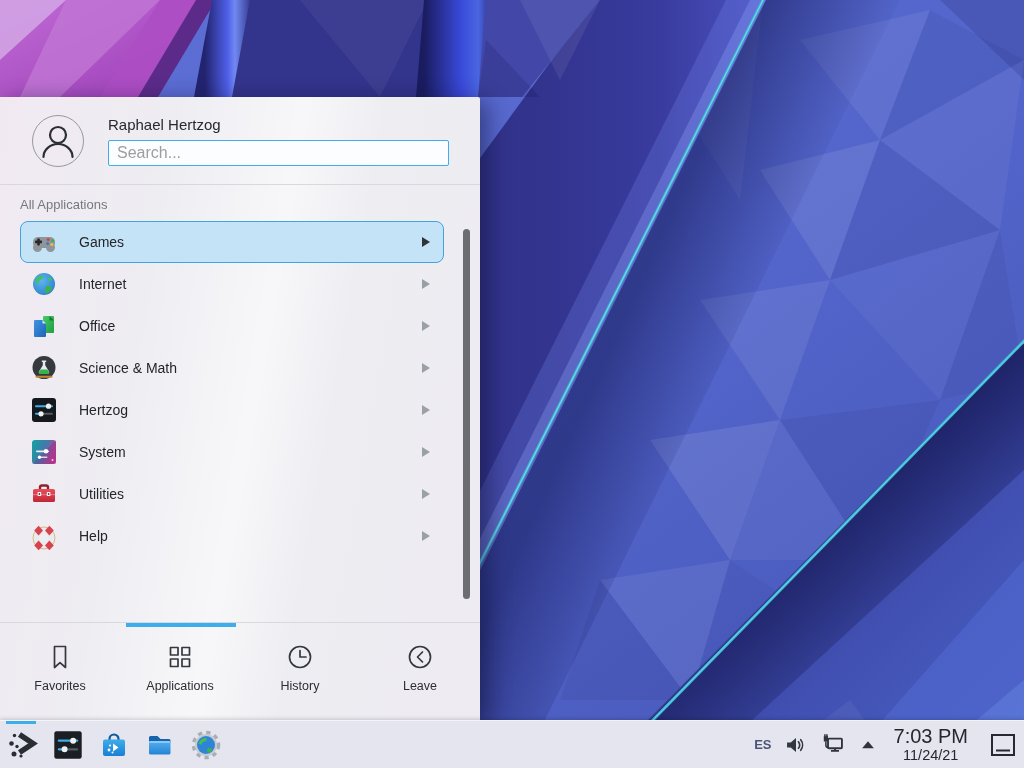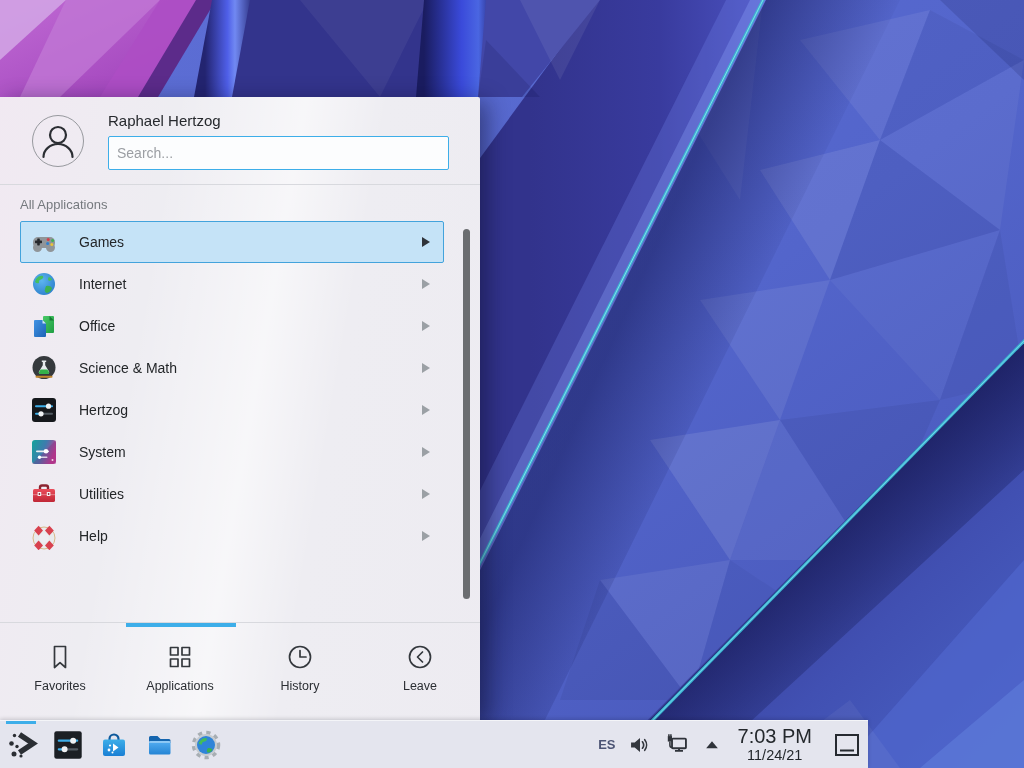--- a/index.html
+++ b/index.html
@@ -14,47 +14,47 @@
         rgba(255,255,255,.55) 52%, rgba(255,255,255,0) 66%, rgba(236,233,240,.4) 100%),
       #eeedf2;
     box-shadow:8px 4px 22px rgba(10,10,40,.45);
     border-top-right-radius:2px;box-sizing:border-box;}
   .kick-header{height:88px;border-bottom:1px solid #d8d9de;display:flex;align-items:center;
     padding:0 31px 0 32px;box-sizing:border-box;}
   .avatar{width:50px;height:50px;border-radius:50%;border:1px solid #97999e;flex:0 0 auto;
     display:flex;align-items:center;justify-content:center;}
   .header-right{flex:1;margin-left:24px;}
   .user-name{font-size:15px;color:#26292d;margin-bottom:7px;}
-  .search-input{width:100%;height:34px;box-sizing:border-box;border:1px solid #3daee9;
-    border-radius:2px;background:#fcfdfe;font-size:14px;color:#232629;padding:8px 8px;outline:none;
+  .search-input{width:100%;height:26px;box-sizing:border-box;border:1px solid #3daee9;
+    border-radius:2px;background:#fcfdfe;font-size:16px;color:#232629;padding:8px 8px;outline:none;
     font-family:"Liberation Sans",sans-serif;}
   .search-input::placeholder{color:#9b9ea3;}
   .section-label{height:36px;box-sizing:border-box;padding:12px 0 0 20px;font-size:13px;color:#75797e;}
 
   .app-list{position:relative;height:401px;overflow:hidden;}
   .app-item{margin-left:20px;width:424px;height:42px;box-sizing:border-box;display:flex;
-    align-items:center;border:1px solid transparent;border-radius:2px;}
+    align-items:center;border:1px solid transparent;border-radius:8px;}
   .app-item.selected{background:#c5e3f7;border-color:#43a3dc;}
   .app-icon{width:28px;height:28px;margin-left:9px;flex:0 0 auto;}
   .app-label{font-size:14px;color:#232629;margin-left:21px;}
   .submenu-arrow{margin-left:auto;margin-right:13px;width:8px;height:10px;flex:0 0 auto;}
   .submenu-arrow path{fill:#9ba0a5;}
   .app-item.selected .submenu-arrow path{fill:#30343a;}
   .scrollbar{position:absolute;right:10px;top:8px;width:7px;height:370px;background:#6b6d70;border-radius:4px;}
 
   .tabbar{height:96px;border-top:1px solid #d8d9de;display:flex;}
   .tab{flex:1;position:relative;display:flex;flex-direction:column;align-items:center;
     padding-top:19px;box-sizing:border-box;}
   .tab.active::before{content:'';position:absolute;top:0;left:6px;right:4px;height:4px;background:#3daee9;}
   .tab-label{font-size:12.5px;color:#2b2e33;margin-top:7px;}
   .tab-icon{width:30px;height:30px;}
   .oline{fill:none;stroke:#34383d;stroke-width:1.7px;stroke-linecap:round;stroke-linejoin:round;}
 
   
-  .taskbar{position:absolute;left:0;bottom:0;width:868px;height:48px;background:#e4e5ee;
+  .taskbar{position:absolute;left:0;bottom:0;width:1024px;height:48px;background:#e4e5ee;
     border-top:1px solid rgba(255,255,255,.6);box-sizing:border-box;display:flex;align-items:center;
     padding:0 6px;box-shadow:0 -1px 4px rgba(0,0,20,.18);}
   .task-apps{display:flex;align-items:center;gap:14px;}
   .task-icon{position:relative;width:32px;height:32px;}
   .task-icon svg{display:block;}
   .task-icon.active::before{content:'';position:absolute;top:-8px;left:0;right:2px;height:3px;background:#3daee9;}
   .tray{margin-left:auto;display:flex;align-items:center;gap:11px;}
   .kbd-layout{font-size:13px;font-weight:bold;color:#4c5474;}
   .tray-icon{display:block;}
   .clock{text-align:center;line-height:1;margin:0 5px;cursor:default;}

